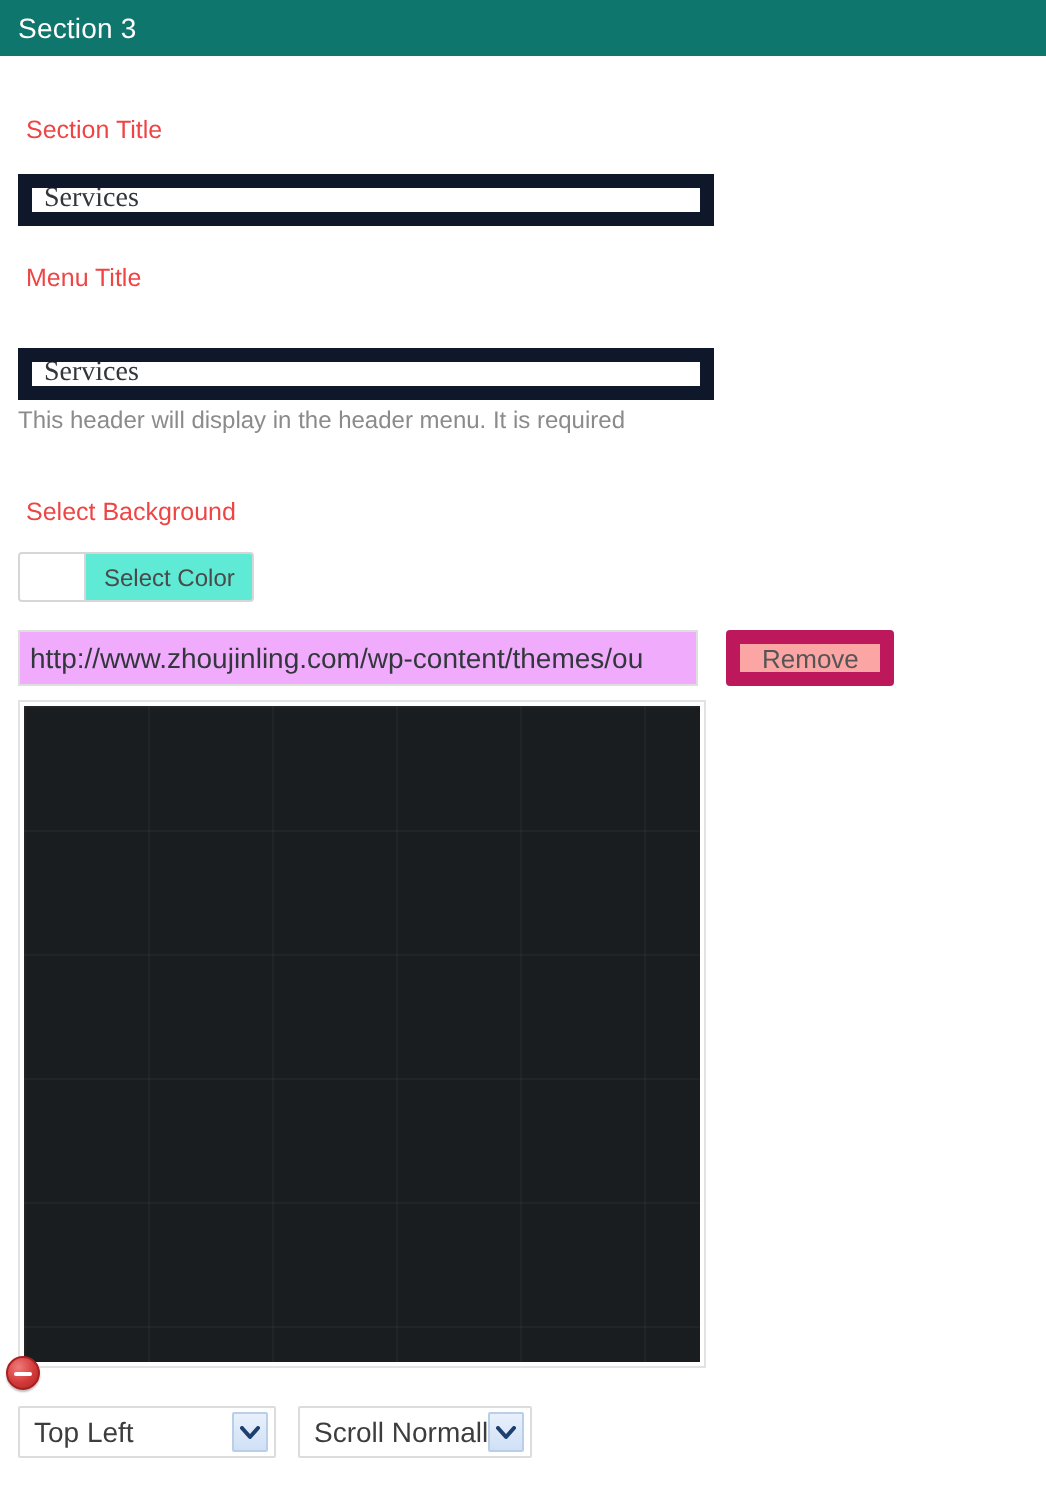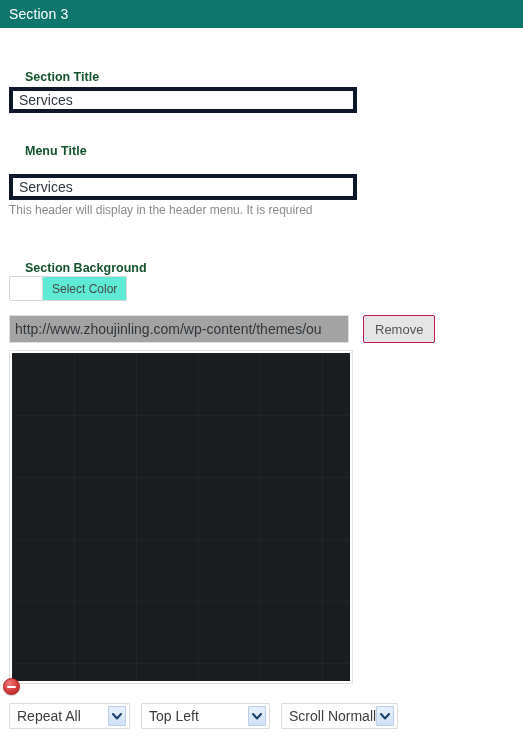--- a/index.html
+++ b/index.html
@@ -27,35 +27,35 @@
     box-sizing: border-box;
   }
   .section-header-title {
     color: #ffffff;
     font-size: 14px;
     font-weight: normal;
     letter-spacing: 0.1px;
   }
 
   .field-label {
-    font-weight: bold;
+    font-weight: normal;
     font-size: 12.5px;
-    color: #14532d;
-    margin: 16px;
+    color: #ef4444;
+    margin: 4px;
     padding: 0;
   }
 
   .text-input {
     display: block;
     width: 348px;
     height: 26px;
     box-sizing: border-box;
-    border: 4px solid #0f172a;
-    background: #ffffff;
-    font-family: Liberation Sans, sans-serif;
+    border: 7px solid #0f172a;
+    background: #ffffff;
+    font-family: Liberation Serif, serif;
     font-size: 14px;
     color: #32373c;
     padding: 0 6px;
     outline: none;
     border-radius: 0;
   }
 
   .help-text {
     font-size: 12px;
     color: #8b8b8b;
@@ -112,34 +112,34 @@
     left: 9px;
     top: 315px;
     display: flex;
     align-items: flex-start;
   }
   .url-input {
     width: 340px;
     height: 28px;
     box-sizing: border-box;
     border: 1px solid #dedede;
-    background: #a3a3a3;
+    background: #f0abfc;
     font-family: "Liberation Sans", sans-serif;
     font-size: 14px;
     color: #32373c;
     padding: 0 5px;
     outline: none;
     border-radius: 0;
   }
   .remove-button {
     margin-left: 14px;
     height: 28px;
     box-sizing: border-box;
-    border: 1px solid #be185d;
-    background: #e5e5e5;
+    border: 7px solid #be185d;
+    background: #fca5a5;
     font-family: "Liberation Sans", sans-serif;
     font-size: 13px;
     color: #555555;
     padding: 0 11px;
     cursor: pointer;
     border-radius: 2px;
   }
 
   
   .preview-wrap {
@@ -245,21 +245,21 @@
 <div class="field-label abs" id="label-section-title">Section Title</div>
 
 <input class="text-input abs" id="input-section-title" type="text" value="Services" style="">
 
 <div class="field-label abs" id="label-menu-title">Menu Title</div>
 
 <input class="text-input abs" id="input-menu-title" type="text" value="Services" style="">
 
 <div class="help-text abs" id="help-menu-title">This header will display in the header menu. It is required</div>
 
-<div class="field-label abs" id="label-section-bg">Section Background</div>
+<div class="field-label abs" id="label-section-bg">Select Background</div>
 
 <div class="color-picker">
   <div class="color-swatch"></div>
   <div class="color-button">Select Color</div>
 </div>
 
 <div class="url-row">
   <input class="url-input" type="text" value="http://www.zhoujinling.com/wp-content/themes/ou" style="">
   <button class="remove-button">Remove</button>
 </div>
@@ -267,28 +267,20 @@
 <div class="preview-wrap">
   <div class="preview-image"></div>
 </div>
 
 <div class="remove-badge">
   <span class="bar"></span>
 </div>
 
 <div class="select-row">
 
-  <div class="styled-select" id="select-repeat">
-    <span class="val">Repeat All</span>
-    <span class="arrow-box">
-      <svg width="10" height="7" viewBox="0 0 10 7">
-        <path d="M1 1 L5 5.5 L9 1" stroke="#1c3f6e" stroke-width="2" fill="none" stroke-linecap="round" stroke-linejoin="round"></path>
-      </svg>
-    </span>
-  </div>
 
   <div class="styled-select" id="select-position">
     <span class="val">Top Left</span>
     <span class="arrow-box">
       <svg width="10" height="7" viewBox="0 0 10 7">
         <path d="M1 1 L5 5.5 L9 1" stroke="#1c3f6e" stroke-width="2" fill="none" stroke-linecap="round" stroke-linejoin="round"></path>
       </svg>
     </span>
   </div>
 

